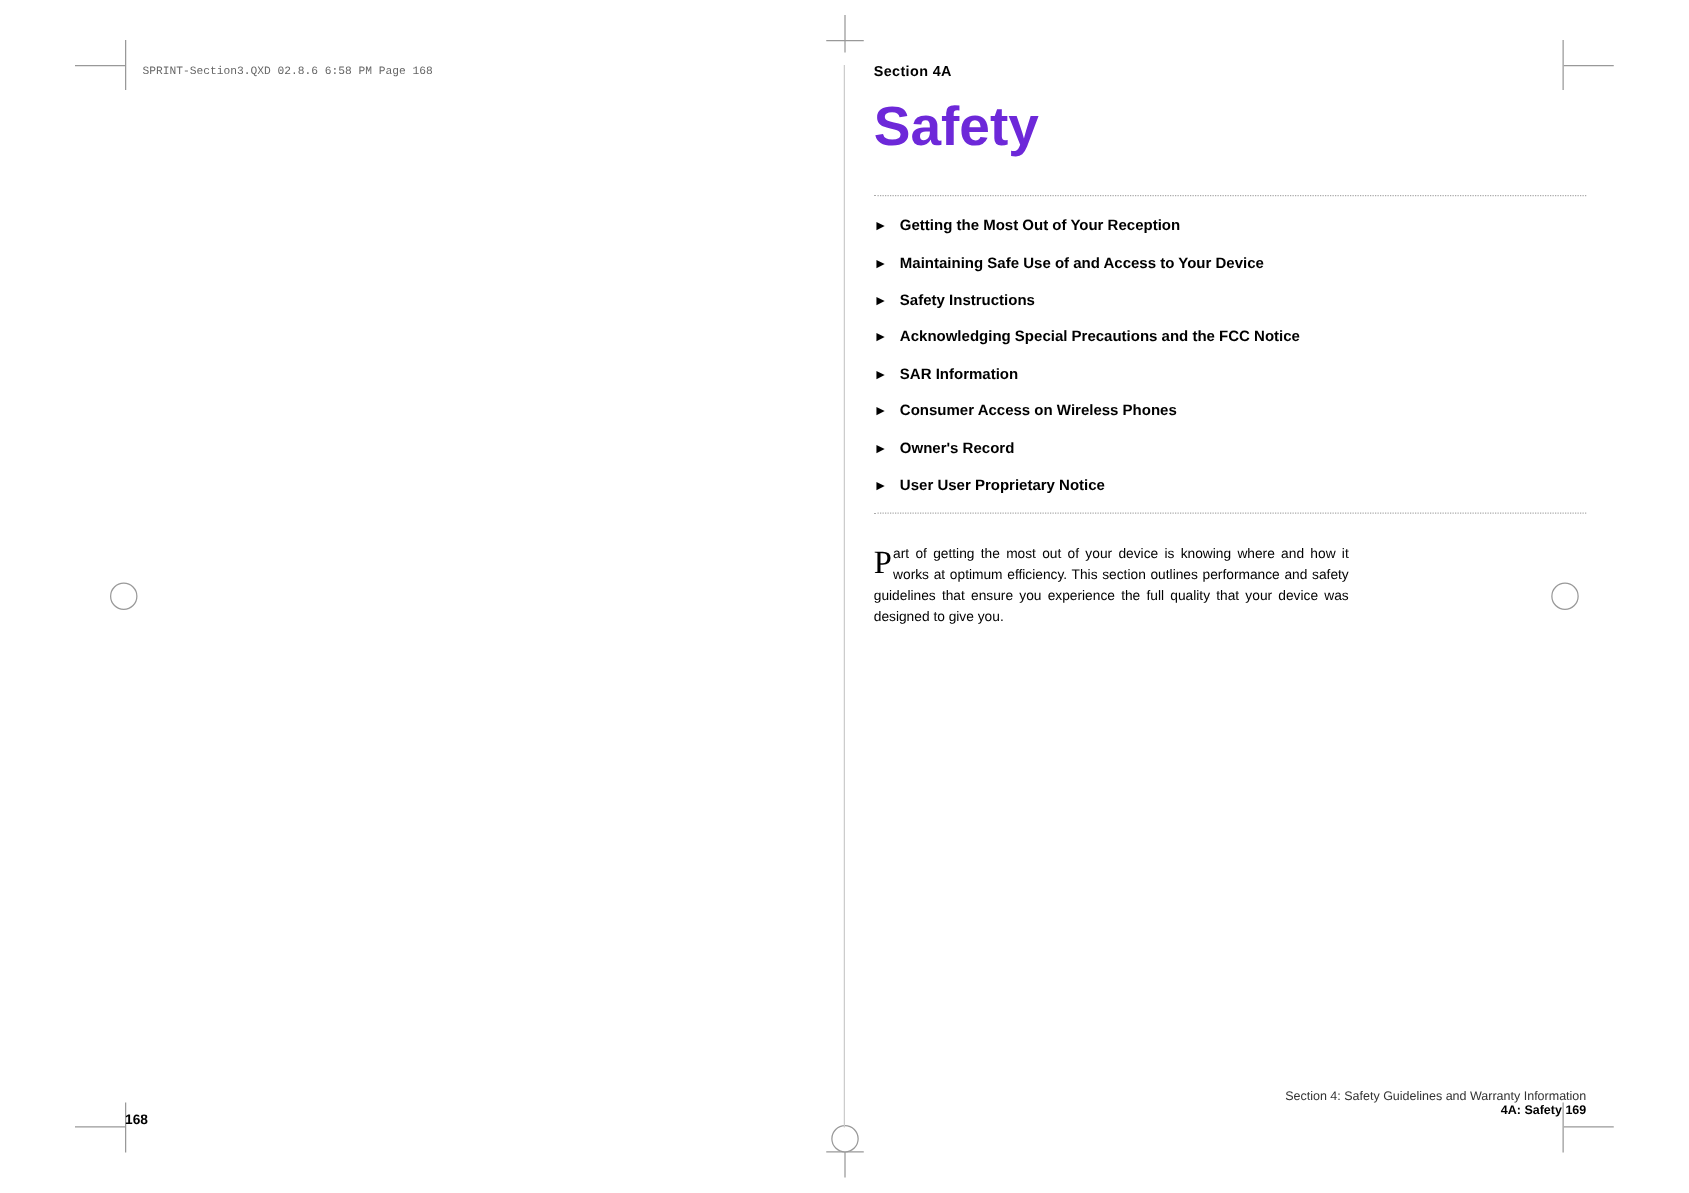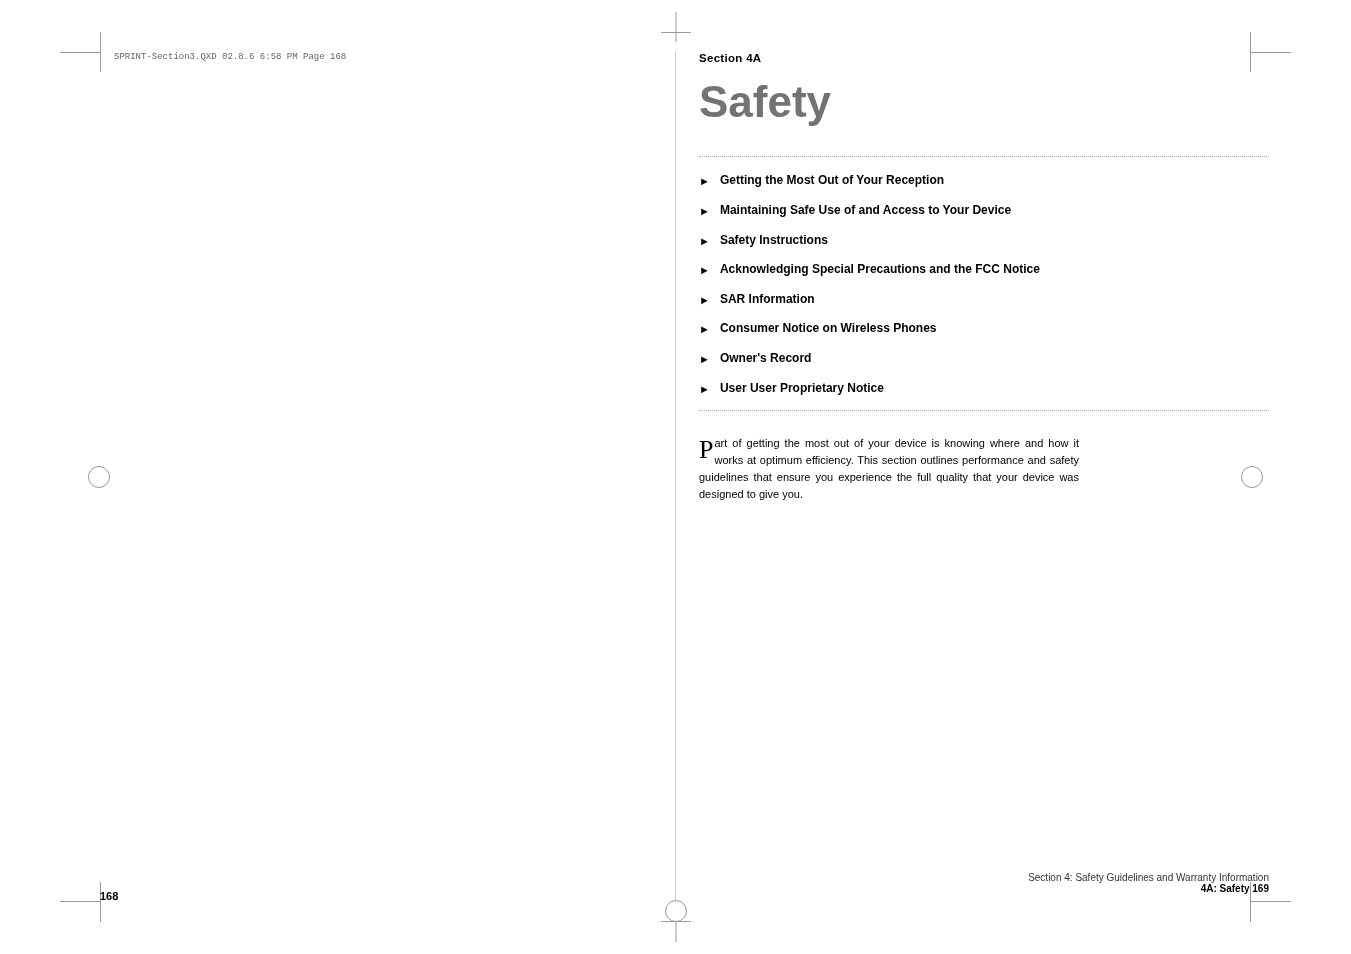--- a/index.html
+++ b/index.html
@@ -198,21 +198,21 @@
       font-size: 11.5px;
       font-weight: bold;
       color: #000;
       margin-bottom: 14px;
       letter-spacing: 0.3px;
     }
 
     .section-title {
       font-size: 44px;
       font-weight: bold;
-      color: #737373;
+      color: #6d28d9;
       margin-bottom: 30px;
       font-family: 'Arial', sans-serif;
       line-height: 1.1;
     }
 
     .in-this-section-header {
       font-size: 12px;
       font-weight: bold;
       color: #000;
       margin-bottom: 4px;
@@ -357,21 +357,21 @@
     <li class="toc-item">
       <span class="toc-arrow">►</span>
       <span class="toc-text">Acknowledging Special Precautions and the FCC Notice</span>
     </li>
     <li class="toc-item">
       <span class="toc-arrow">►</span>
       <span class="toc-text">SAR Information</span>
     </li>
     <li class="toc-item">
       <span class="toc-arrow">►</span>
-      <span class="toc-text">Consumer Notice on Wireless Phones</span>
+      <span class="toc-text">Consumer Access on Wireless Phones</span>
     </li>
     <li class="toc-item">
       <span class="toc-arrow">►</span>
       <span class="toc-text">Owner's Record</span>
     </li>
     <li class="toc-item">
       <span class="toc-arrow">►</span>
       <span class="toc-text">User User Proprietary Notice</span>
     </li>
   </ul>

